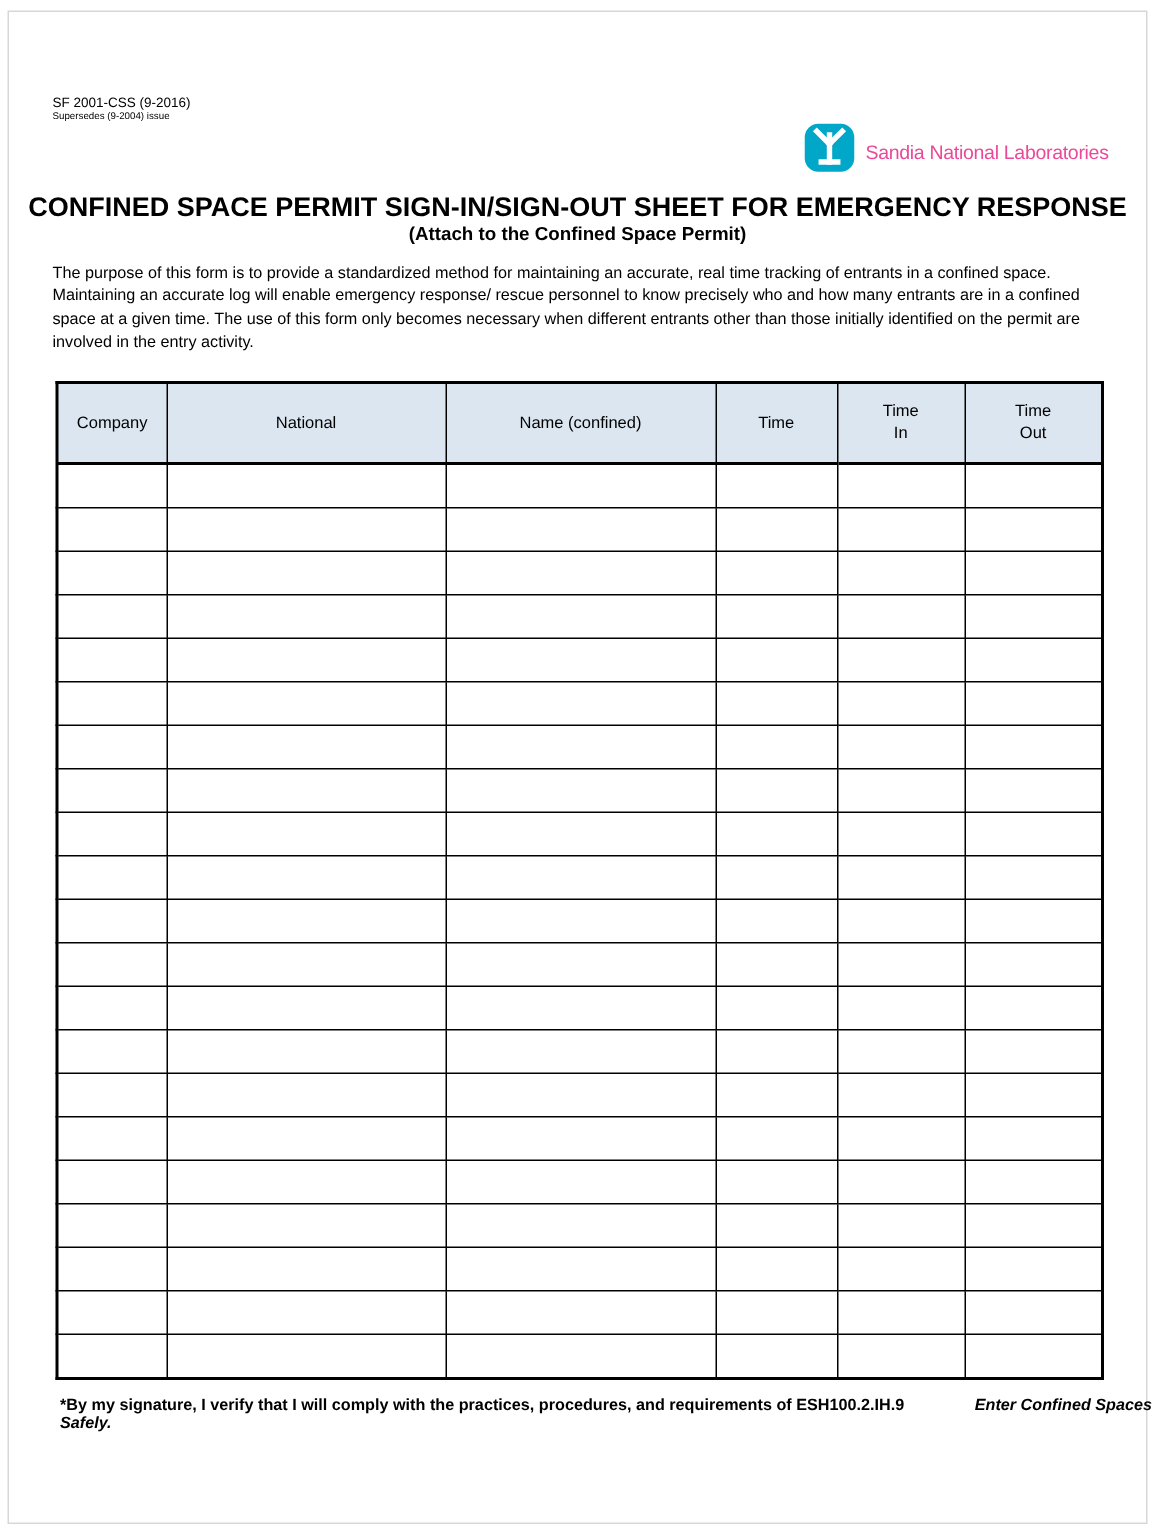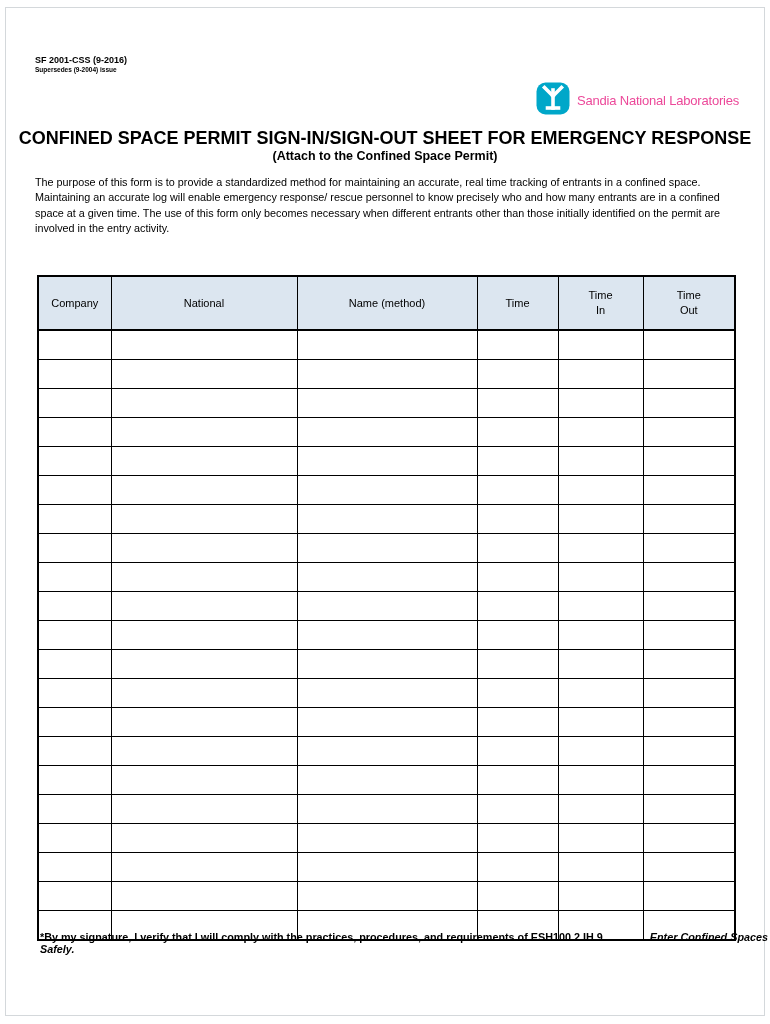--- a/index.html
+++ b/index.html
@@ -13,21 +13,21 @@
     overflow: hidden;
   }
 
   .page-frame {
     position: absolute;
     left: 5px; right: 5px; top: 7px; bottom: 8px;
     border: 1px solid #d4d8db;
     pointer-events: none;
   }
 
-  .form-meta { position: absolute; left: 35px; top: 55px; line-height: 1.2; font-weight: bold; }
+  .form-meta { position: absolute; left: 35px; top: 63px; line-height: 1.2; }
   .form-number { font-size: 9px; }
   .supersedes { font-size: 6.5px; }
 
   .logo { position: absolute; left: 536px; top: 82px; display: flex; align-items: center; gap: 7px; }
   .logo-text { font-size: 13px; color: #ec4899; letter-spacing: -0.2px; white-space: nowrap; }
 
   .doc-title {
     position: absolute; top: 128px; left: 0; width: 100%;
     text-align: center; font-weight: bold; font-size: 18px;
   }
@@ -35,21 +35,21 @@
     position: absolute; top: 149px; left: 0; width: 100%;
     text-align: center; font-weight: bold; font-size: 12.5px;
   }
 
   .purpose {
     position: absolute; left: 35px; top: 175px; width: 702px;
     font-weight: normal; font-size: 10.8px; line-height: 1.42;
   }
 
   .signin-table {
-    position: absolute; left: 37px; top: 275px;
+    position: absolute; left: 37px; top: 254px;
     width: 697px;
     border-collapse: collapse; table-layout: fixed;
     border: 2px solid #000;
   }
   .signin-table col.c0 { width: 73px; }
   .signin-table col.c1 { width: 186px; }
   .signin-table col.c2 { width: 180px; }
   .signin-table col.c3 { width: 81px; }
   .signin-table col.c4 { width: 85px; }
   .signin-table col.c5 { width: 92px; }
@@ -123,21 +123,21 @@
     <tr>
       <th>
         <span class="th-line">Company</span>
         <span class="th-line"></span>
       </th>
       <th>
         <span class="th-line">National</span>
         <span class="th-line"></span>
       </th>
       <th>
-        <span class="th-line">Name (method)</span>
+        <span class="th-line">Name (confined)</span>
         <span class="th-line"></span>
       </th>
       <th>
         <span class="th-line">Time</span>
         <span class="th-line"></span>
       </th>
       <th>
         <span class="th-line">Time</span>
         <span class="th-line">In</span>
       </th>

